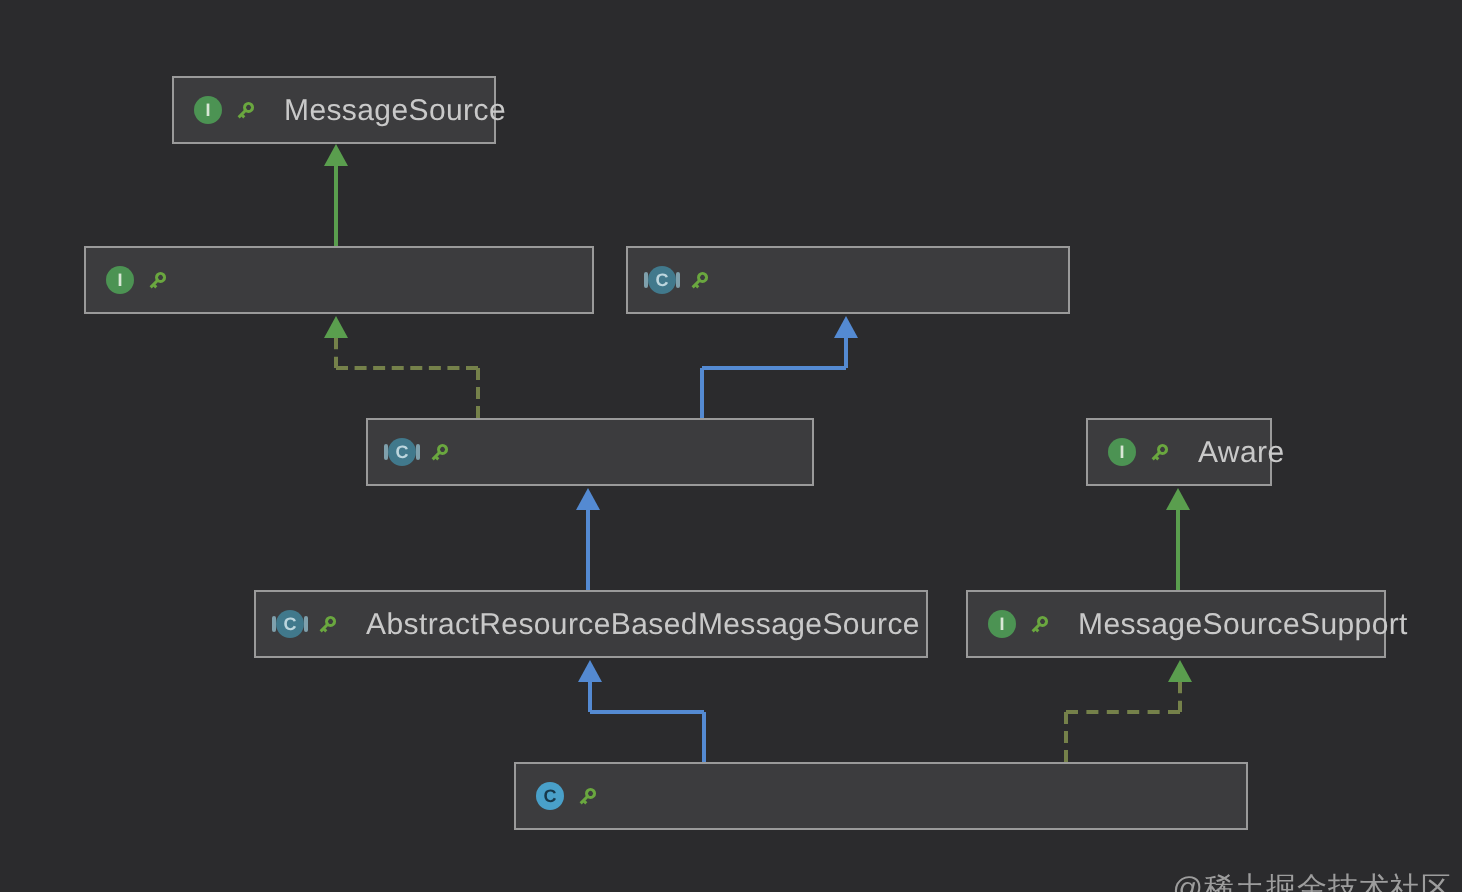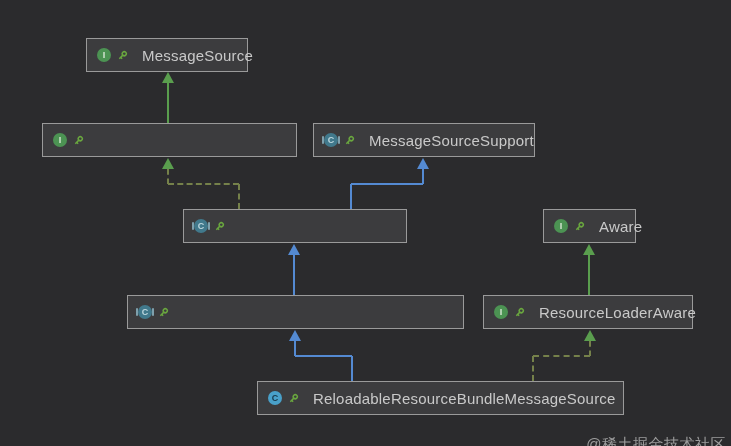--- a/index.html
+++ b/index.html
@@ -103,21 +103,20 @@
   <div class="node" style="left:313px;top:123px;width:222px;">
     <span class="icon-wrap abstract">
         <span class="circ abst">C</span>
       </span>
     <svg class="key" width="11" height="11" viewBox="0 0 11 11">
         <g transform="rotate(45 5.5 5.5)" stroke="#6aa73f" fill="none" stroke-width="1.5">
           <circle cx="5.5" cy="3" r="2"></circle>
           <path d="M5.5 5v5M5.5 8h2"></path>
         </g>
       </svg>
-    <span class="label">MessageSourceSupport</span>
   </div>
 
   <div class="node" style="left:183px;top:209px;width:224px;">
     <span class="icon-wrap abstract">
         <span class="circ abst">C</span>
       </span>
     <svg class="key" width="11" height="11" viewBox="0 0 11 11">
         <g transform="rotate(45 5.5 5.5)" stroke="#6aa73f" fill="none" stroke-width="1.5">
           <circle cx="5.5" cy="3" r="2"></circle>
           <path d="M5.5 5v5M5.5 8h2"></path>
@@ -141,42 +140,42 @@
   <div class="node" style="left:127px;top:295px;width:337px;">
     <span class="icon-wrap abstract">
         <span class="circ abst">C</span>
       </span>
     <svg class="key" width="11" height="11" viewBox="0 0 11 11">
         <g transform="rotate(45 5.5 5.5)" stroke="#6aa73f" fill="none" stroke-width="1.5">
           <circle cx="5.5" cy="3" r="2"></circle>
           <path d="M5.5 5v5M5.5 8h2"></path>
         </g>
       </svg>
+    <span class="label">AbstractResourceBasedMessageSource</span>
   </div>
 
   <div class="node" style="left:483px;top:295px;width:210px;">
     <span class="icon-wrap">
         <span class="circ iface">I</span>
       </span>
     <svg class="key" width="11" height="11" viewBox="0 0 11 11">
         <g transform="rotate(45 5.5 5.5)" stroke="#6aa73f" fill="none" stroke-width="1.5">
           <circle cx="5.5" cy="3" r="2"></circle>
           <path d="M5.5 5v5M5.5 8h2"></path>
         </g>
       </svg>
-    <span class="label">ResourceLoaderAware</span>
+    <span class="label">MessageSourceSupport</span>
   </div>
 
   <div class="node" style="left:257px;top:381px;width:367px;">
     <span class="icon-wrap">
         <span class="circ cls">C</span>
       </span>
     <svg class="key" width="11" height="11" viewBox="0 0 11 11">
         <g transform="rotate(45 5.5 5.5)" stroke="#6aa73f" fill="none" stroke-width="1.5">
           <circle cx="5.5" cy="3" r="2"></circle>
           <path d="M5.5 5v5M5.5 8h2"></path>
         </g>
       </svg>
-    <span class="label">ReloadableResourceBundleMessageSource</span>
   </div>
 
   <div class="watermark">@稀土掘金技术社区</div>
 </div>
 
 </body></html>

